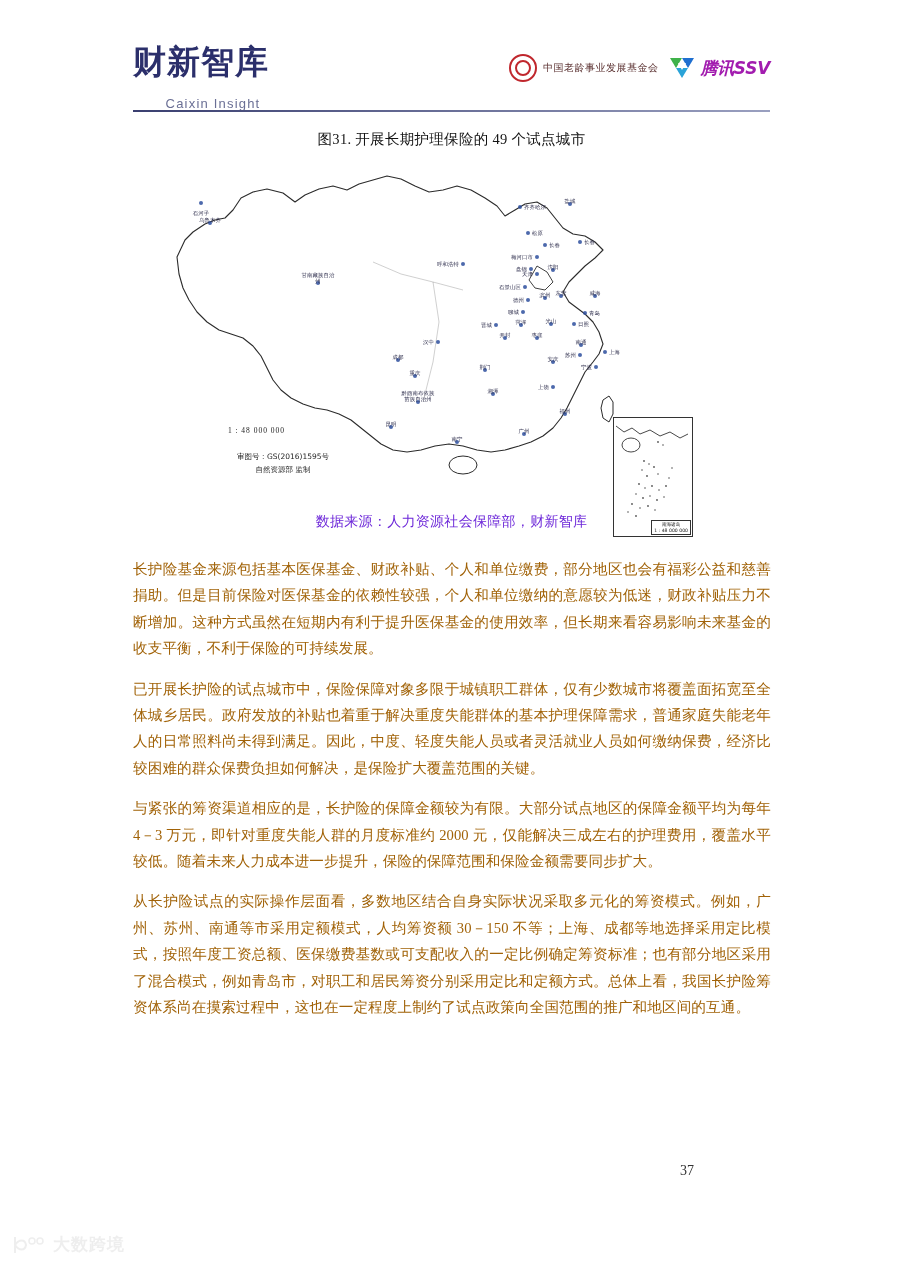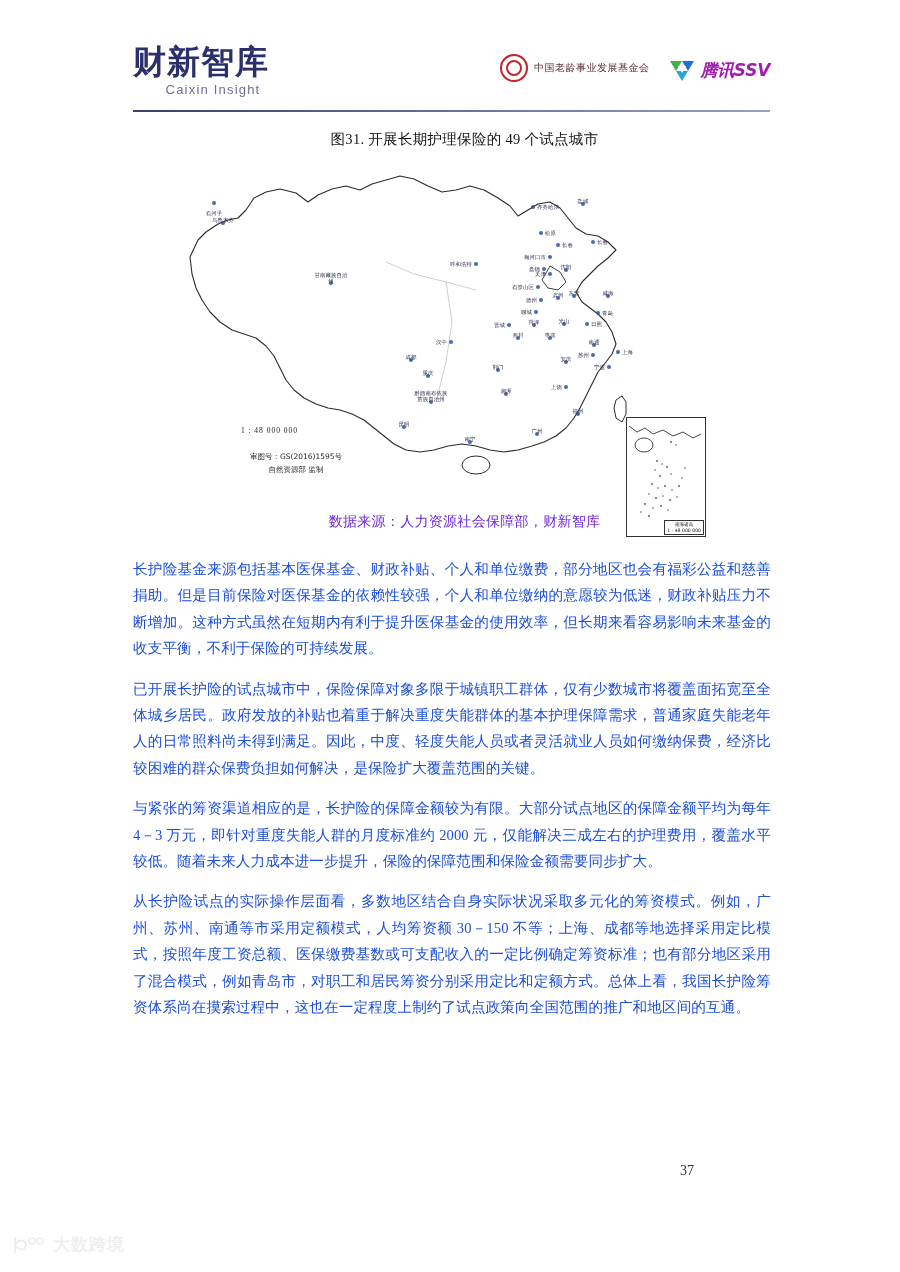--- a/index.html
+++ b/index.html
@@ -21,28 +21,28 @@
     position:absolute;left:0;top:2px;width:160px;height:62px;
   }
   .logo-caixin .cn{
     font-family:"DejaVu Sans","Liberation Sans",sans-serif;
     font-weight:bold;font-size:33px;letter-spacing:1px;
     color:#2b2f6b;line-height:40px;
   }
   .logo-caixin .en{
     font-family:"Liberation Sans",sans-serif;
     font-size:13px;letter-spacing:1.2px;color:#6a6f95;
-    text-align:center;margin-top:0;
+    text-align:center;margin-top:14px;
   }
   .header-rule{
     position:absolute;left:0;top:70px;width:637px;height:2px;
     background:linear-gradient(to right,#3a3f70,#9aa0c0);
   }
   .logo-right{
-    position:absolute;right:0;top:14px;display:flex;align-items:flex-end;gap:20px;
+    position:absolute;right:0;top:14px;display:flex;align-items:center;gap:11px;
   }
   .logo-fund{display:flex;align-items:center;gap:6px;}
   .fund-mark{
     width:24px;height:24px;border-radius:50%;
     border:2px solid #c0272d;position:relative;flex:none;
   }
   .fund-mark:before{
     content:"";position:absolute;left:4px;top:4px;width:12px;height:12px;
     border-radius:50%;border:2px solid #c0272d;
   }
@@ -52,21 +52,21 @@
   }
   .logo-tencent{display:flex;align-items:center;gap:5px;}
   .tx-mark{width:26px;height:22px;flex:none;}
   .tx-text{
     font-family:"DejaVu Sans","Liberation Sans",sans-serif;
     font-style:italic;font-weight:bold;font-size:17px;color:#a21caf;
     white-space:nowrap;letter-spacing:-0.3px;
   }
 
   
-  .figure{position:absolute;left:146px;top:128px;width:637px;}
+  .figure{position:absolute;left:133px;top:128px;width:637px;}
   .fig-title{
     text-align:center;font-size:14.5px;color:#141414;
     letter-spacing:0.3px;line-height:22px;
   }
   .map-wrap{
     position:relative;width:637px;height:345px;margin-top:12px;
   }
   .map-svg{position:absolute;left:0;top:0;}
   .map-label{
     position:absolute;
@@ -101,21 +101,21 @@
   }
   .fig-source{
     text-align:center;font-size:14px;color:#6d28d9;margin-top:6px;letter-spacing:.3px;
   }
 
   
   .body{
     position:absolute;left:133px;top:556px;width:638px;
   }
   .para{
-    font-size:14.6px;line-height:26.4px;color:#1d4ed8;
+    font-size:14.6px;line-height:26.4px;color:#a16207;
     text-align:justify;text-justify:inter-ideograph;
     margin:0 0 14px 0;letter-spacing:0.1px;
   }
   .page-num{
     position:absolute;right:130px;top:1163px;
     font-family:"Liberation Serif",serif;font-size:14px;color:#333;
   }
 
   
   .watermark{

